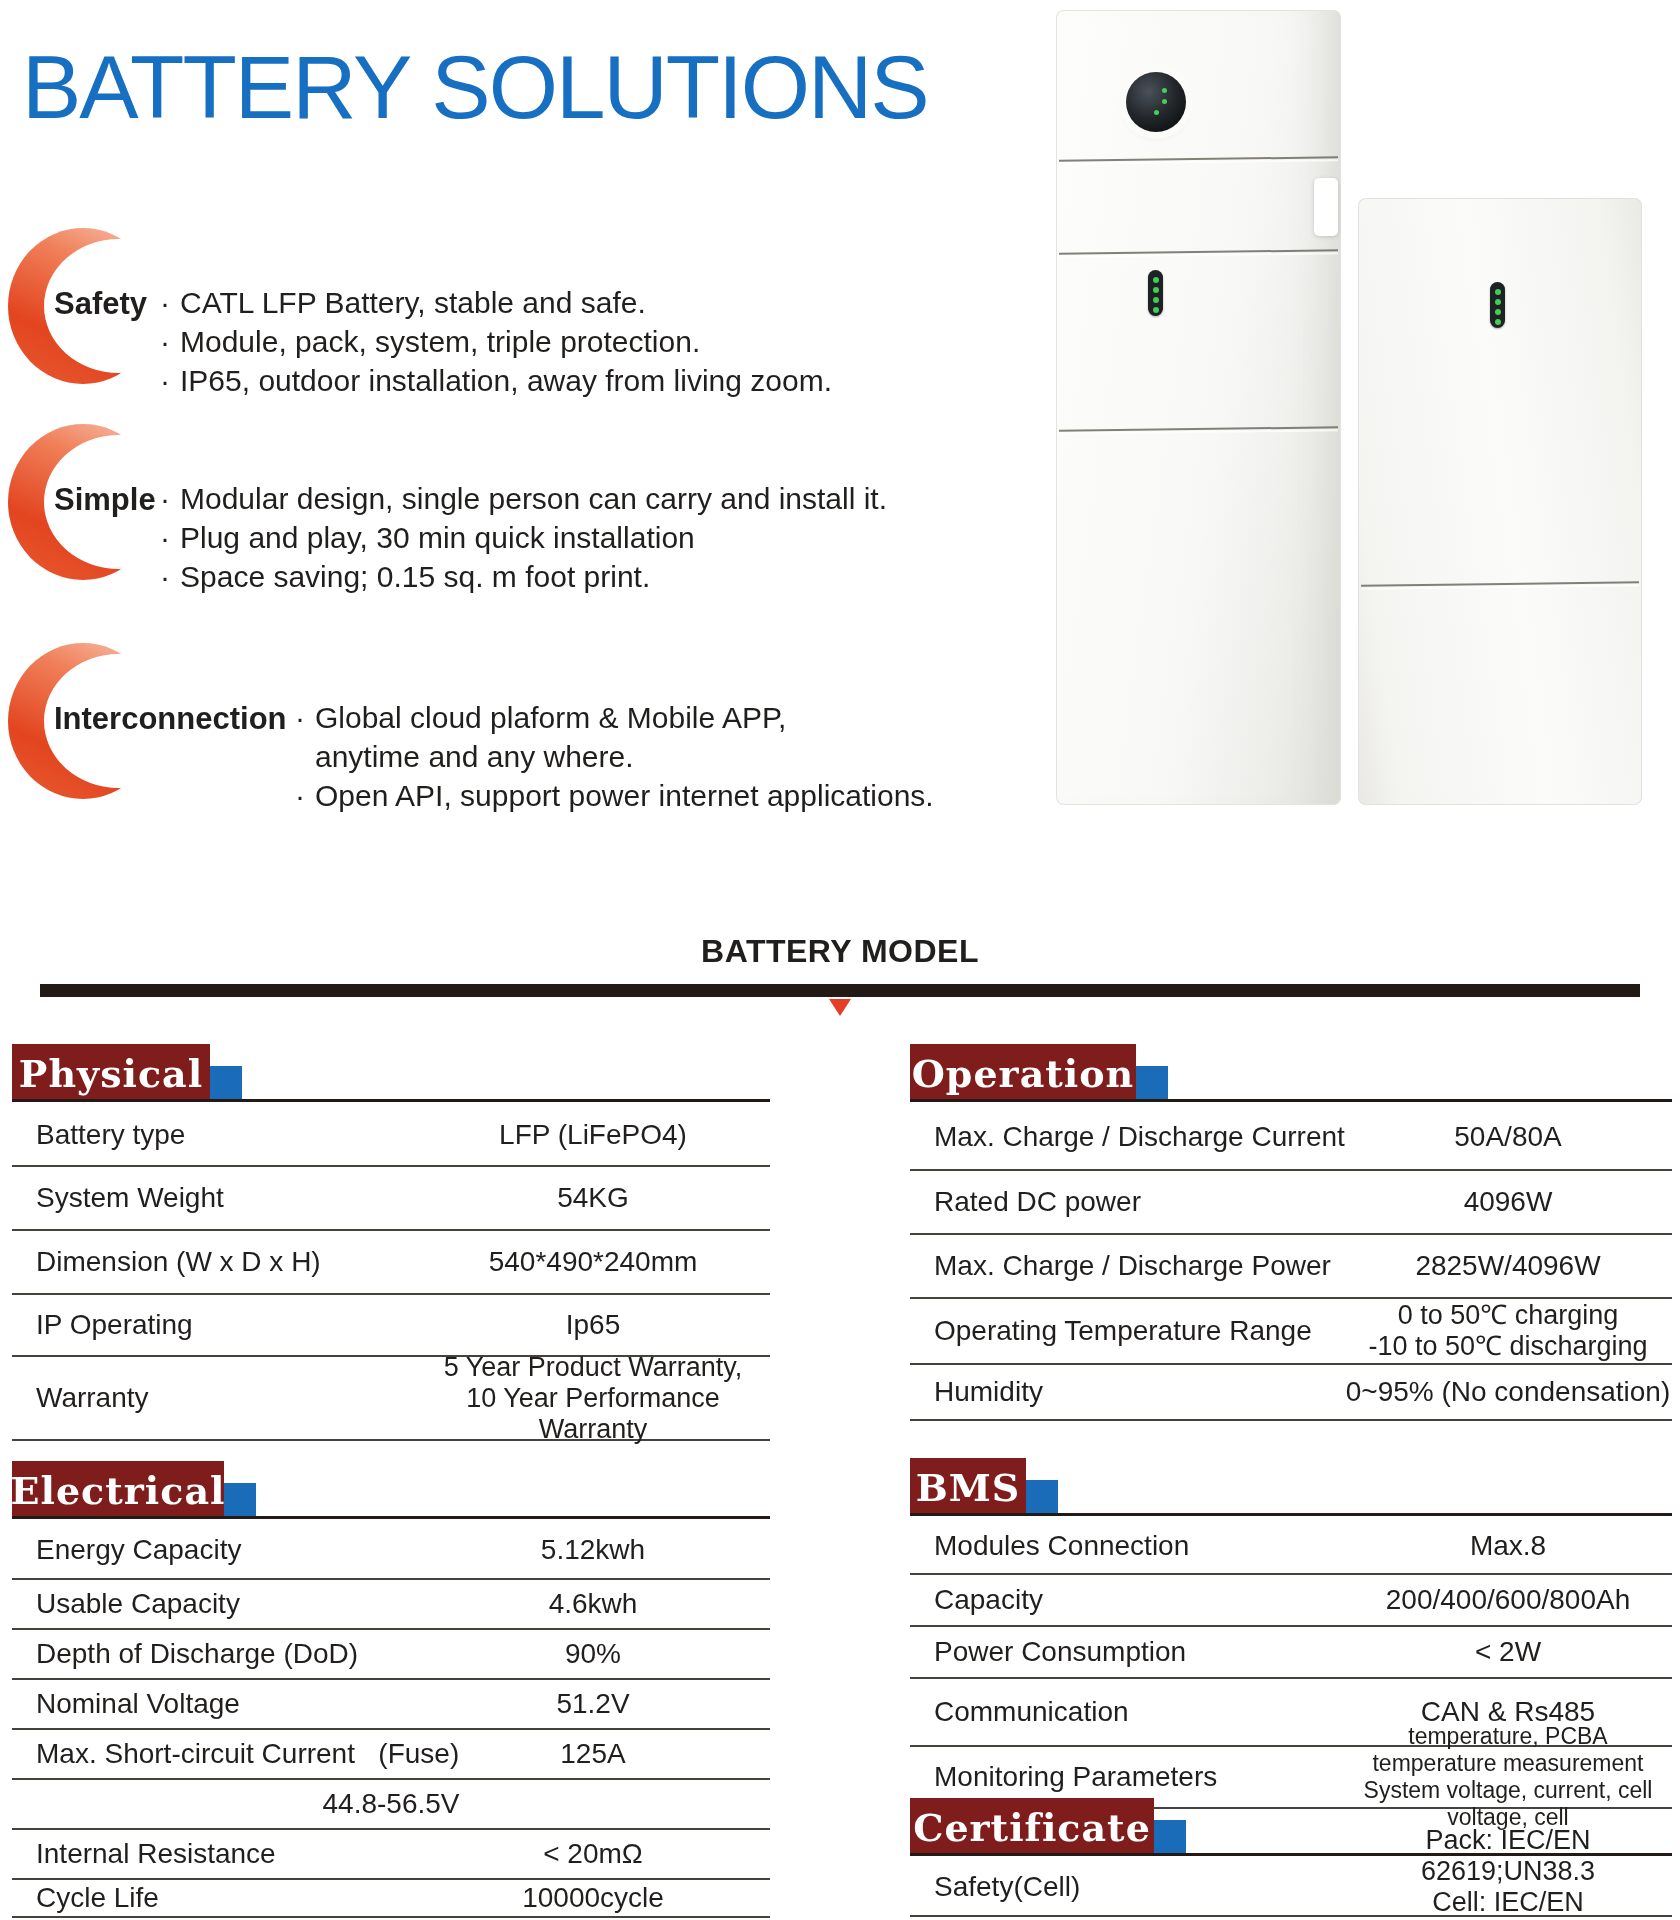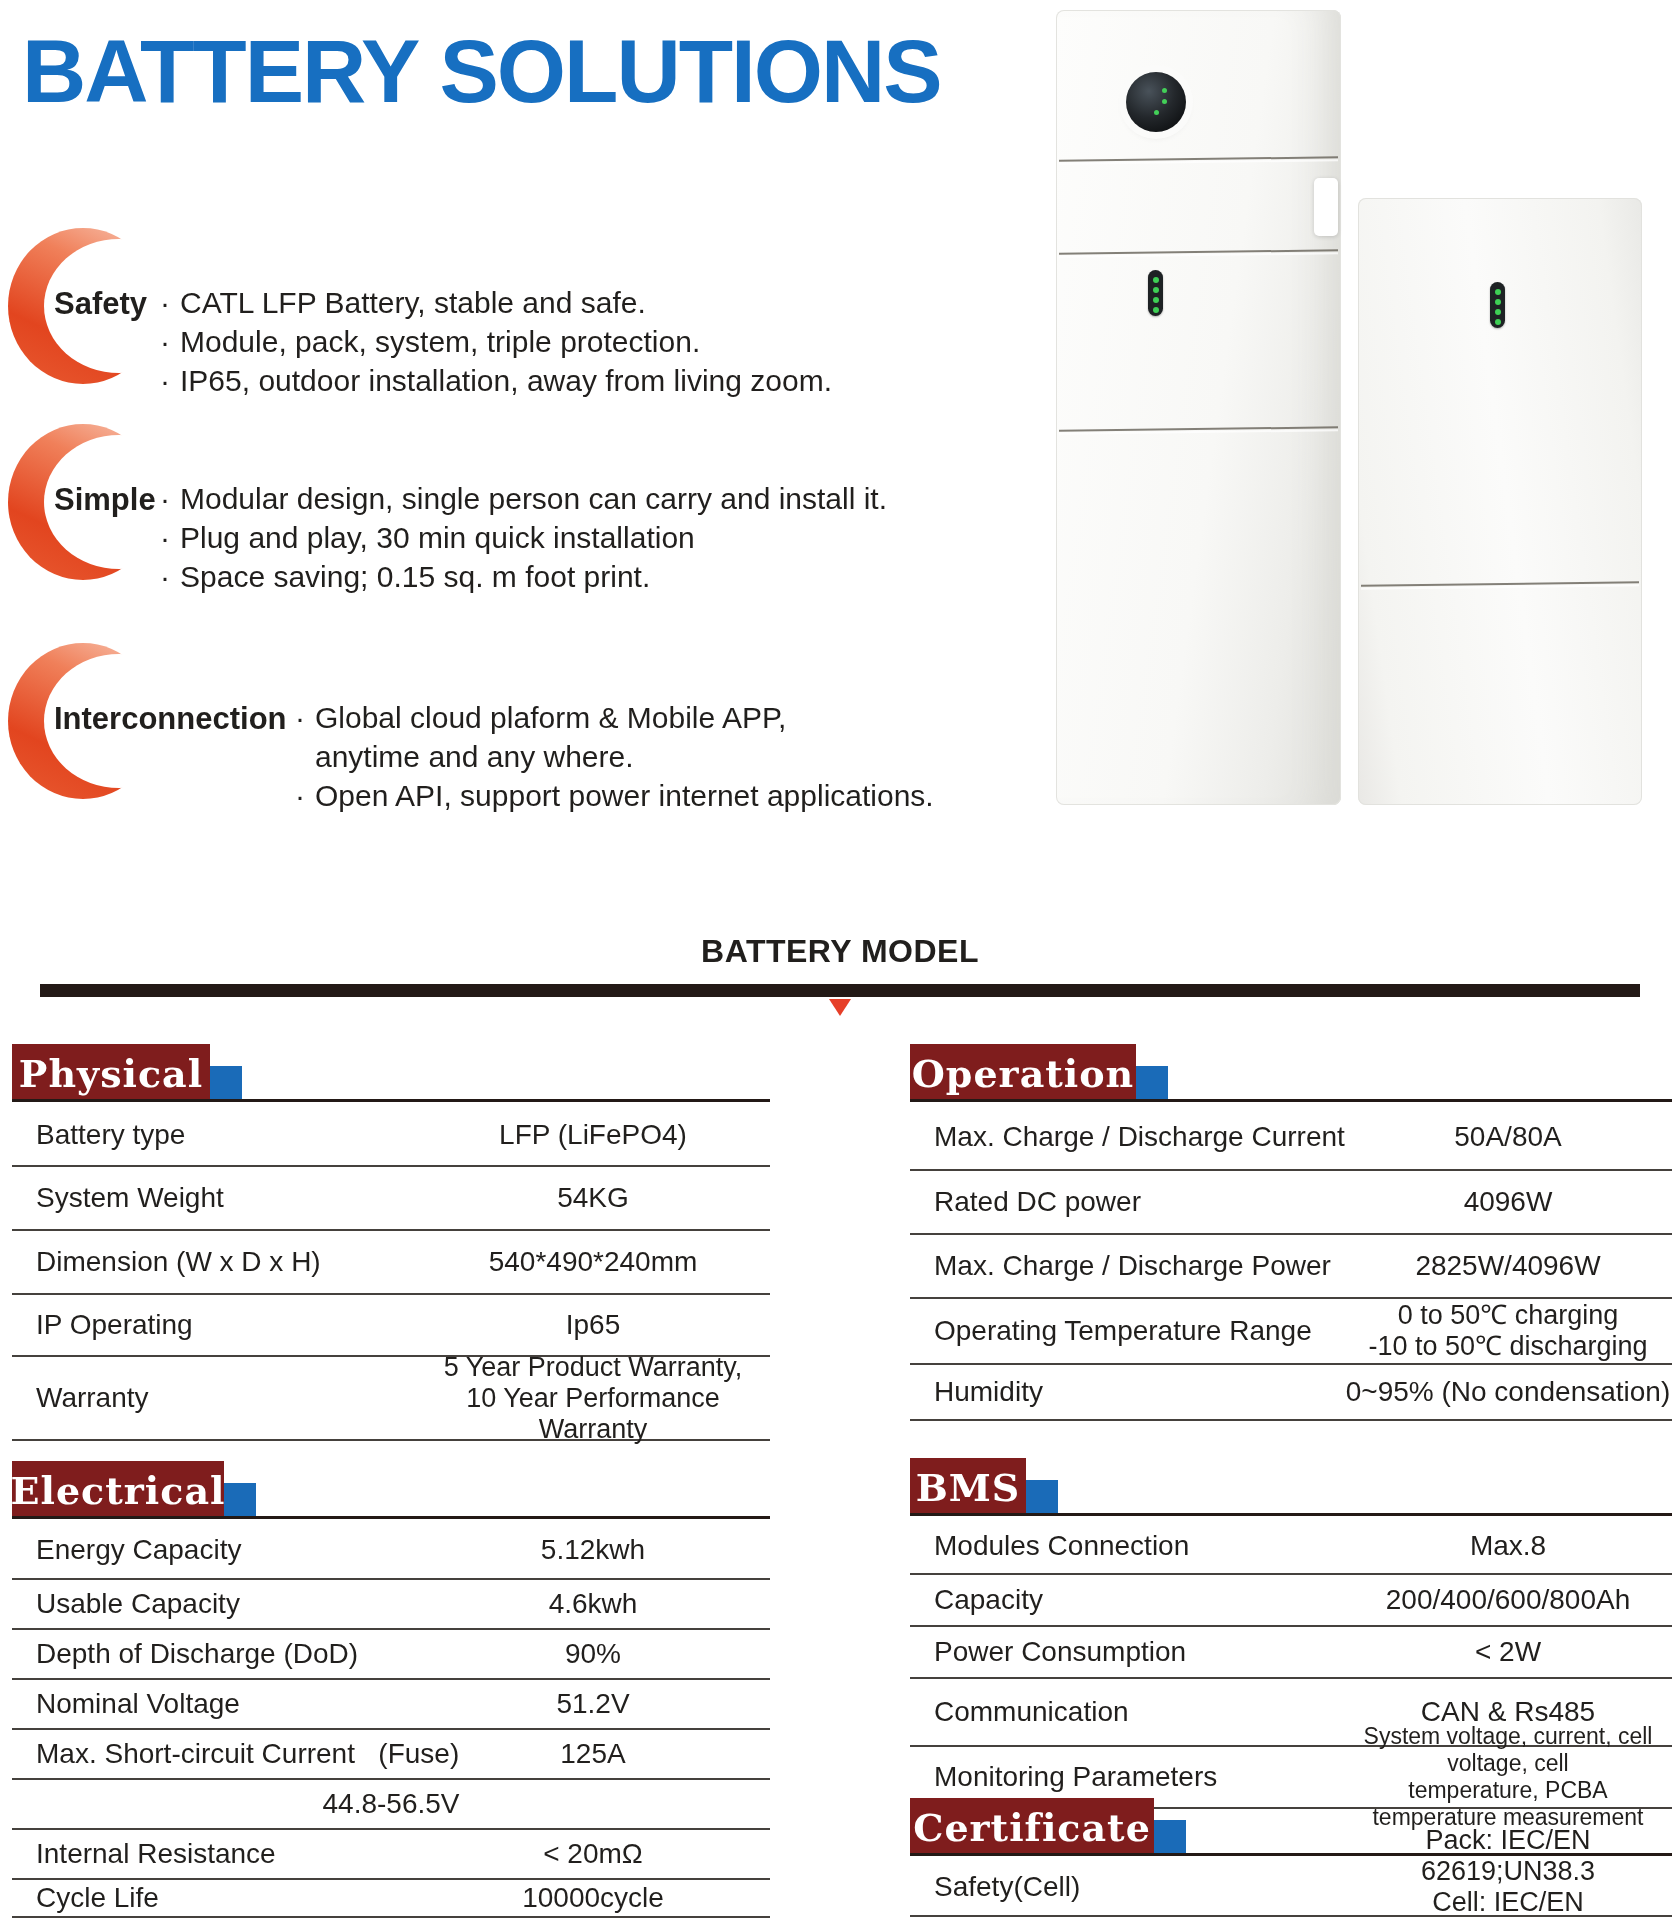--- a/index.html
+++ b/index.html
@@ -1,20 +1,20 @@
 <!DOCTYPE html>
 <html><head>
 <meta charset="utf-8">
 <style>
   html,body{margin:0;padding:0;background:#fff;}
   #page{position:relative;width:1680px;height:1920px;overflow:hidden;background:#fff;
         font-family:"Liberation Sans",sans-serif;color:#211f1d;}
 
   
-  #title{position:absolute;left:22px;top:20px;font-size:89px;font-weight:bold;
+  #title{position:absolute;left:22px;top:36px;font-size:89px;font-weight:normal;
          color:#176fc1;letter-spacing:-2px;white-space:nowrap;}
 
   .crescent{position:absolute;left:8px;width:150px;height:156px;border-radius:50%;
             background:linear-gradient(205deg,#f8c4b0 0%,#f0805a 30%,#e2451f 68%,#e85a31 100%);}
   .crescent::after{content:'';position:absolute;left:36px;top:11px;width:150px;height:134px;
             border-radius:50%;background:#fff;}
 
   .feature{position:absolute;left:54px;}
   .flabel{position:absolute;left:0;top:3px;font-weight:bold;font-size:31px;white-space:nowrap;}
   .flines{font-size:30px;line-height:39px;}
@@ -320,22 +320,22 @@
         </div>
       <div class="row" style="height:68px">
           <span class="lab">Communication</span>
           <span class="val">
             <span>CAN &amp; Rs485</span>
           </span>
         </div>
       <div class="row" style="height:62px">
           <span class="lab">Monitoring Parameters</span>
           <span class="val small">
+            <span>temperature, PCBA temperature measurement</span>
             <span>System voltage, current, cell voltage, cell</span>
-            <span>temperature, PCBA temperature measurement</span>
           </span>
         </div>
     </div>
   </div>
 
   <div class="tbl rt" style="left:910px;top:1798px;width:762px">
     <div class="hline"></div>
     <div class="hsq" style="left:240px"></div>
     <div class="hbox" style="width:244px">Certificate</div>
     <div class="rows">

